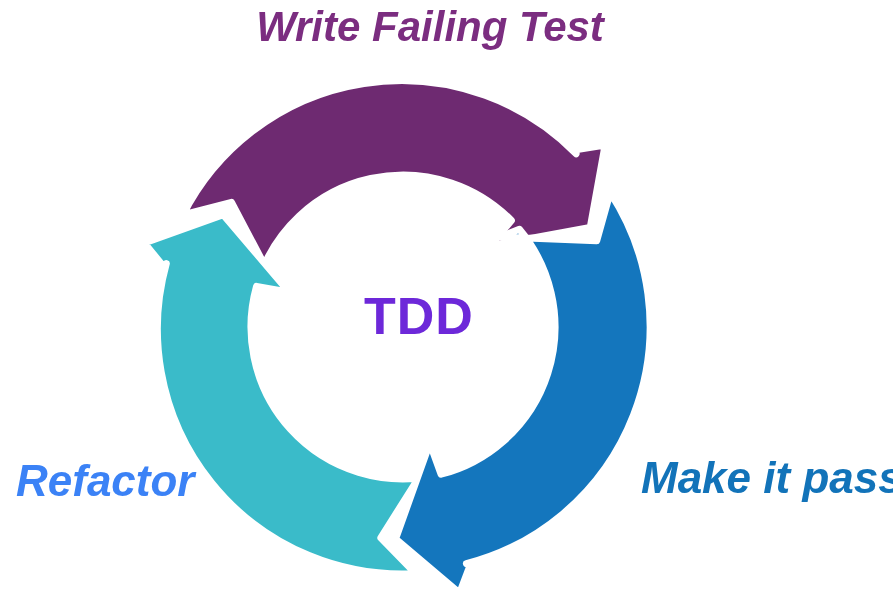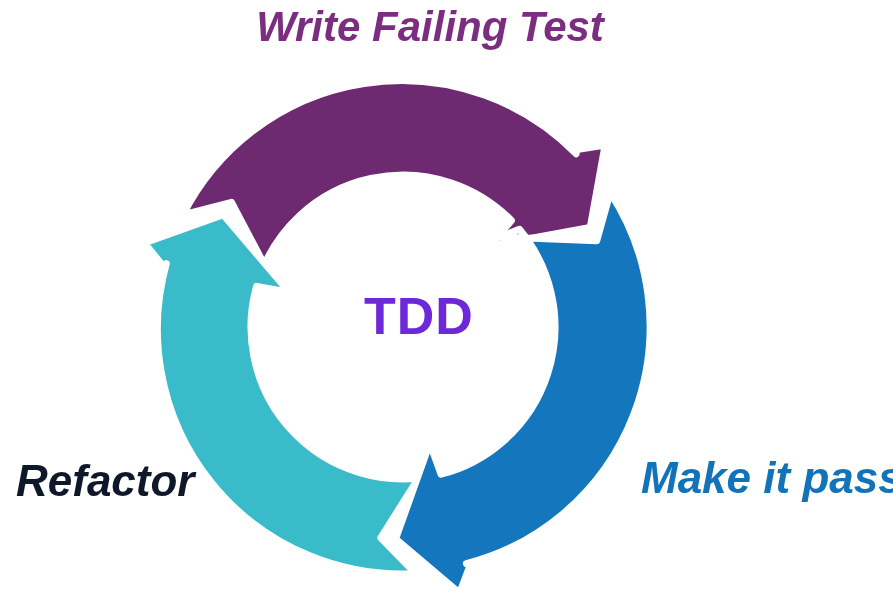--- a/index.html
+++ b/index.html
@@ -66,17 +66,17 @@
   <svg width="893" height="591" viewBox="0 0 893 591">
     <path class="arrow" id="arrow-rot-0" fill="#6e2a71" d="M182.9 214.9 A245 245 0 0 1 576.2 153.8 L573.6 130.8 L573.9 150.0 L605.1 145.0 L590.2 227.5 L490.0 245.8 L511.4 220.5 A152 152 0 0 0 260.2 275.0 L276.8 288.4 L231.5 202.4 Z"></path>
     <path class="arrow" id="arrow-rot-240" fill="#3abbc9" d="M415.9 573.7 A245 245 0 0 1 166.3 263.6 L147.8 277.4 L164.3 267.5 L144.3 242.9 L223.2 214.7 L289.2 292.2 L256.5 286.4 A152 152 0 0 0 429.4 476.7 L432.7 455.6 L380.8 537.8 Z"></path>
     <path class="arrow" id="arrow-rot-120" fill="#1476bd" d="M610.2 192.5 A245 245 0 0 1 466.4 563.7 L487.6 572.8 L470.8 563.5 L459.6 593.1 L395.6 538.9 L429.8 443.0 L441.1 474.2 A152 152 0 0 0 519.4 229.3 L499.5 237.0 L596.7 240.8 Z"></path>
   </svg>
 
   <div class="label label-top" style="color: rgb(123, 45, 128);">Write Failing Test</div>
 
   <div class="label label-center" style="color: #6d28d9;">TDD</div>
 
-  <div class="label label-left" style="color: #0f172a; text-align: right;">Refactor</div>
+  <div class="label label-left" style="color: #3b82f6; text-align: right;">Refactor</div>
 
   <div class="label label-right" style="color: rgb(18, 115, 185);">Make it pass</div>
 
 </div>
 
 </body></html>

